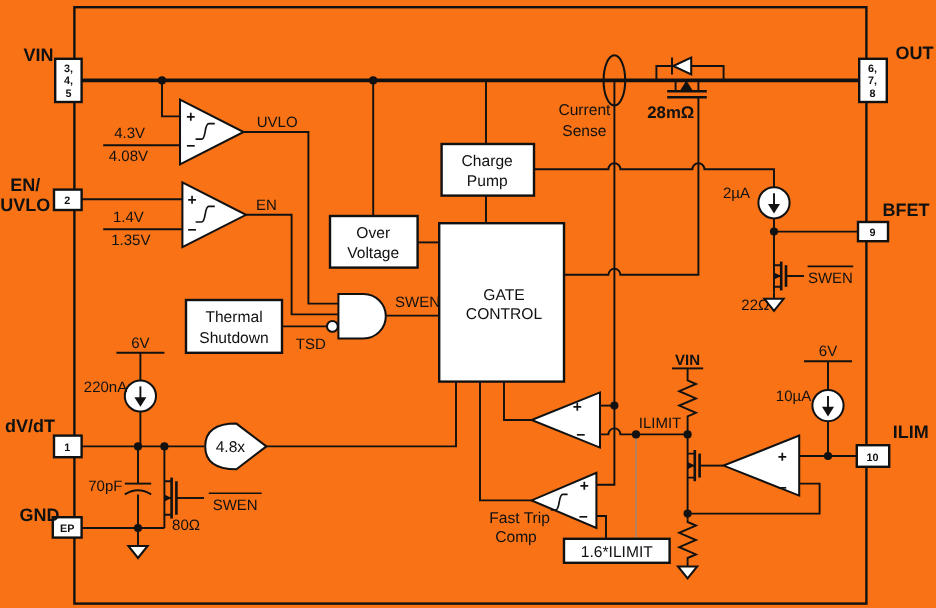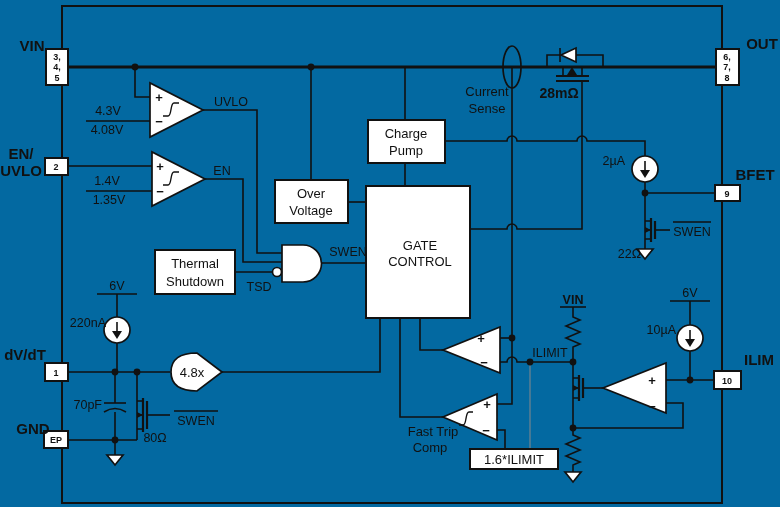--- a/index.html
+++ b/index.html
@@ -1,16 +1,16 @@
 <!DOCTYPE html>
 <html><head>
 <meta charset="utf-8">
 <style>
   html,body{margin:0;padding:0;background:#fff;}
-  #stage{position:relative;width:780px;height:507px;background:#0369a1;overflow:hidden;text-align:right;}
+  #stage{position:relative;width:780px;height:507px;background:#f97316;overflow:hidden;text-align:right;}
   svg text{font-family:"Liberation Sans","DejaVu Sans",sans-serif;fill:#111;}
   .pin{font-size:15px;font-weight:bold;}
   .num{font-size:9px;font-weight:bold;}
   .lbl{font-size:13px;}
   .val{font-size:12.5px;}
   .bold{font-weight:bold;}
   .mid{text-anchor:middle;}
   .end{text-anchor:end;}
   .sign{font-size:13px;font-weight:bold;}
   .wire{stroke:#111;stroke-width:1.6;fill:none;}

